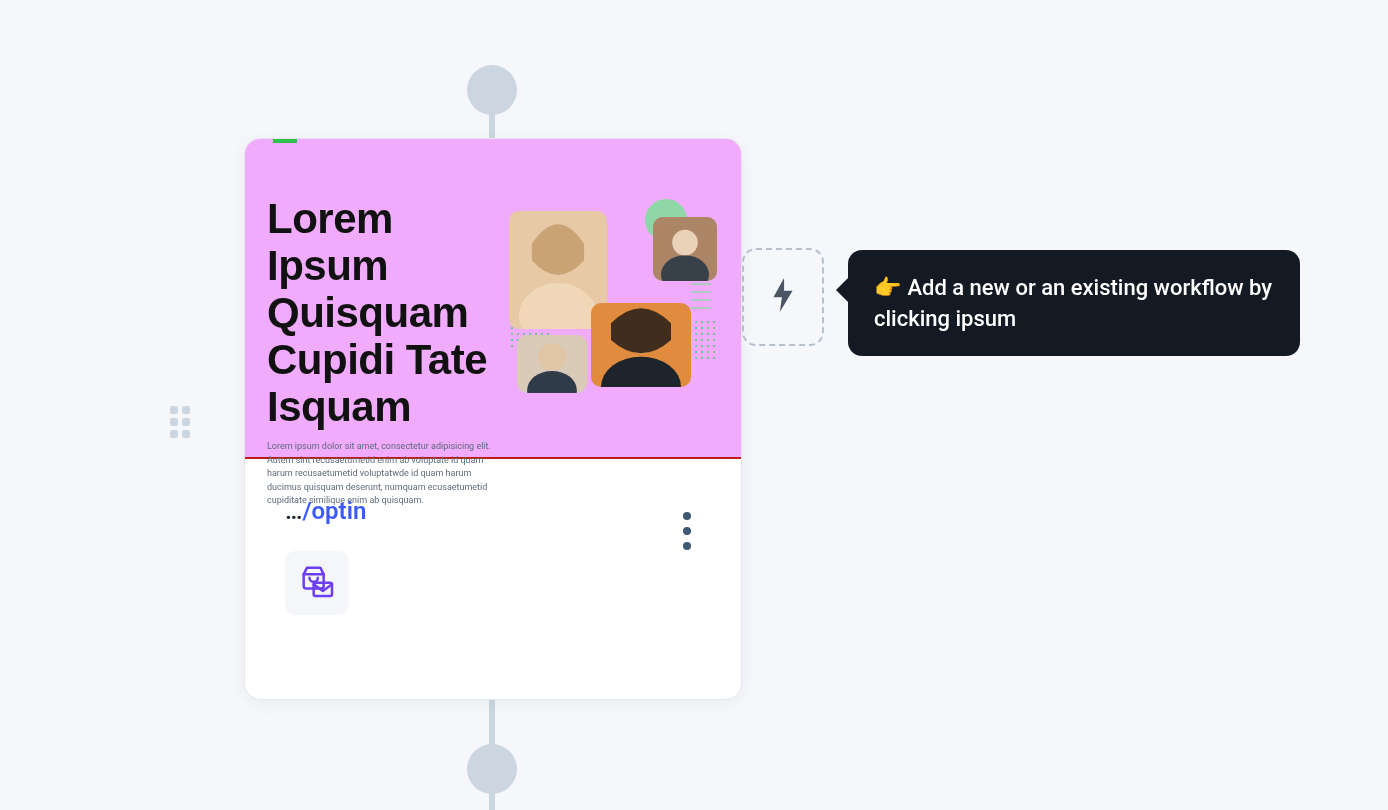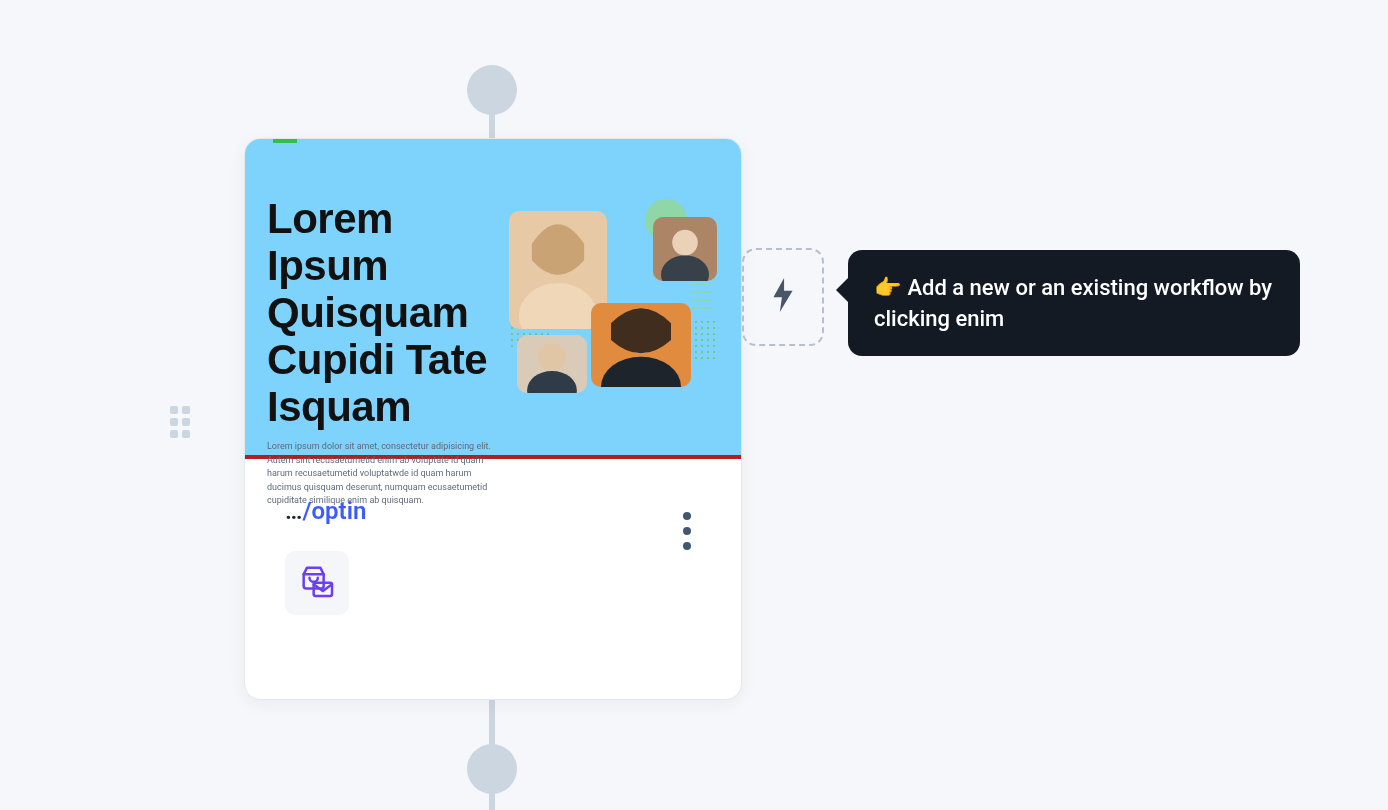--- a/index.html
+++ b/index.html
@@ -59,22 +59,22 @@
     border: 1px solid #e4e7ec;
     border-radius: 16px;
     box-shadow: 0 4px 18px rgba(20,30,50,0.05);
     overflow: hidden;
   }
 
   
   .thumb {
     position: relative;
     height: 320px;
-    background: #7dd3fc;
-    border-bottom: 4px solid #b91c1c;
+    background: #f0abfc;
+    border-bottom: 2px solid #b91c1c;
     padding: 24px 22px 0 22px;
   }
   .thumb-accent {
     position: absolute; top: 0; left: 28px;
     width: 24px; height: 4px; background: #2fbf4d;
   }
   .thumb-heading {
     font-family: Impact, "Arial Narrow Bold", "Helvetica Neue Condensed", sans-serif;
     font-weight: 700;
     font-stretch: condensed;
@@ -298,14 +298,14 @@
 
 <div class="action-node">
   <span>
     <svg viewBox="0 0 24 32">
         <path d="M13 0 L3 18 H11 L9 32 L21 12 H13 Z" fill="#4a5566"></path>
       </svg>
   </span>
 </div>
 
 <div class="tooltip">
-  <span class="emoji">👉</span><span>Add a new or an existing workflow by clicking enim</span>
+  <span class="emoji">👉</span><span>Add a new or an existing workflow by clicking ipsum</span>
 </div>
 
 </body></html>

